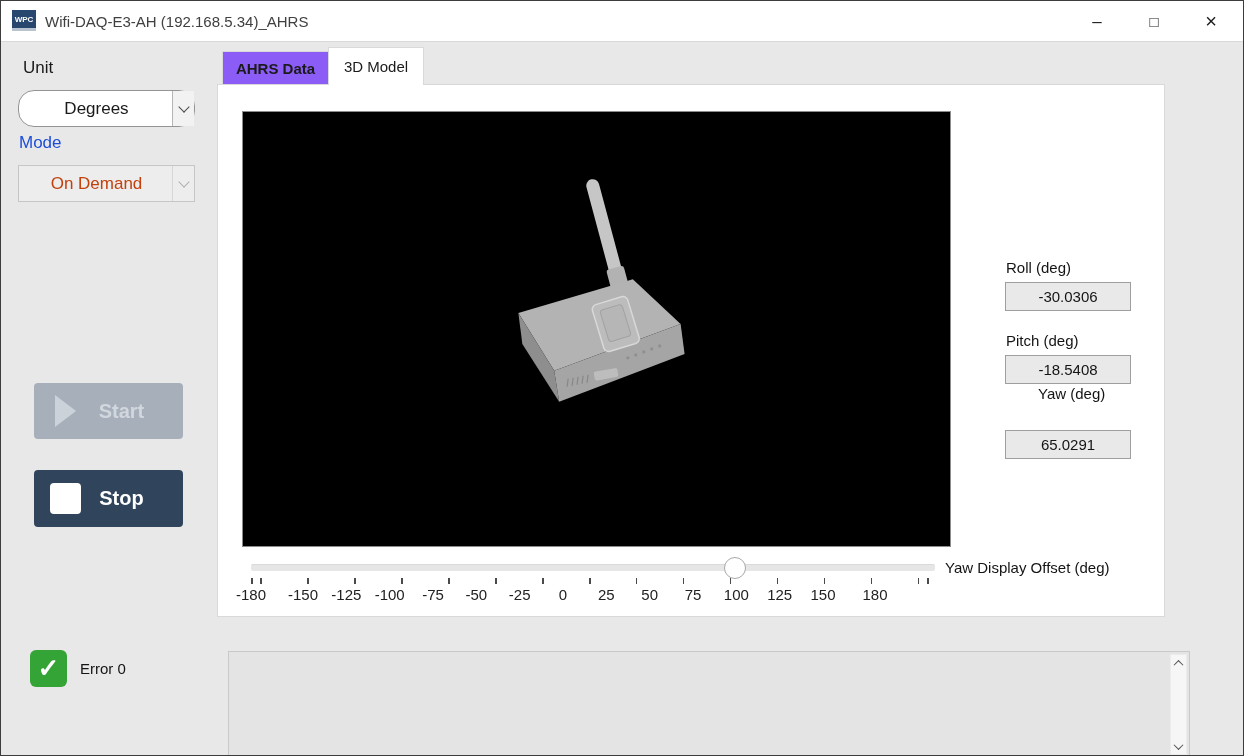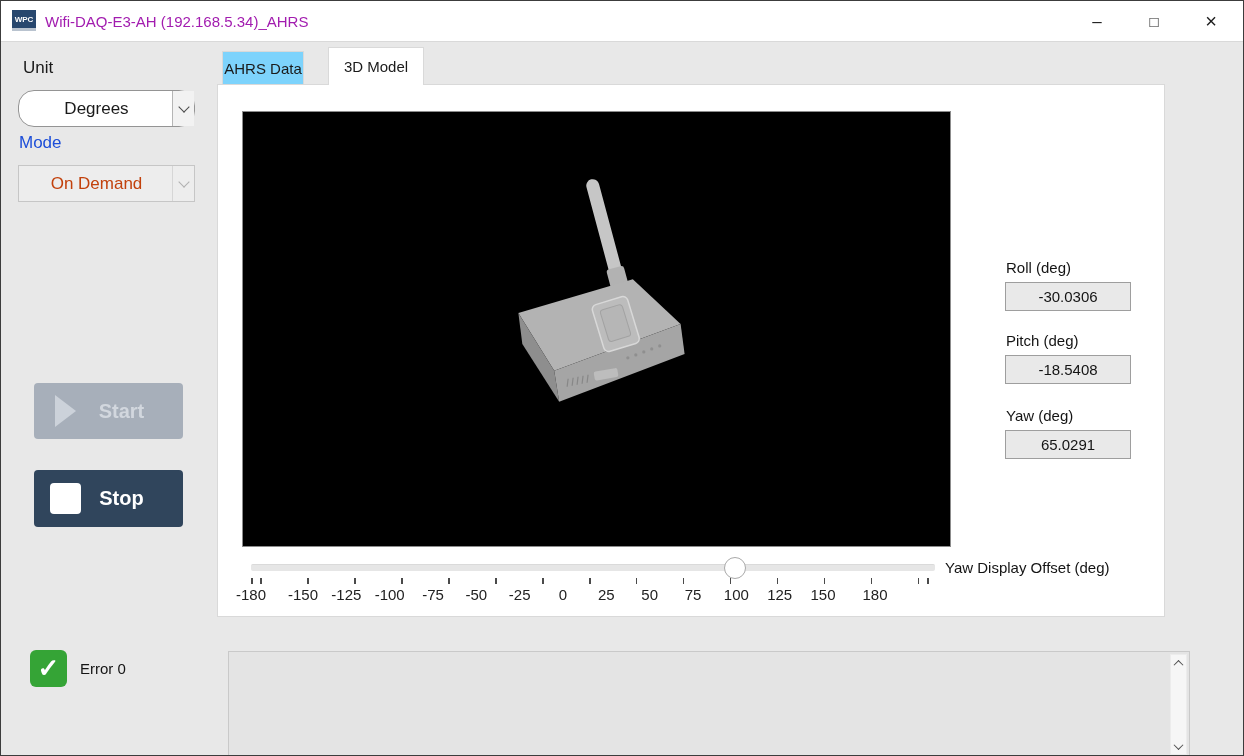--- a/index.html
+++ b/index.html
@@ -17,21 +17,21 @@
     background:#ffffff; border-bottom:1px solid #d9d9d9;
   }
   .app-icon {
     position:absolute; left:11px; top:9px; width:24px; height:21px;
     background:#27476e; color:#fff; font-size:8px; font-weight:bold;
     display:flex; align-items:center; justify-content:center;
     border-bottom:3px solid #b9c3cf;
   }
   .title-text {
     position:absolute; left:44px; top:0; height:41px; line-height:41px;
-    font-size:15px; color:#a21caf;
+    font-size:15px; color:#404040;
   }
   .win-btn {
     position:absolute; top:0; width:46px; height:41px;
     display:flex; align-items:center; justify-content:center;
     font-size:17px; color:#1a1a1a; cursor:default;
   }
   .win-btn.min { right:123px; }
   .win-btn.max { right:66px; font-size:15px; }
   .win-btn.close { right:9px; font-size:20px; }
 
@@ -81,22 +81,22 @@
     color:#fff; font-size:26px; font-weight:bold;
   }
   .error-label { position:absolute; left:79px; top:659px; font-size:15px; color:#141414; }
 
   
   .tab {
     position:absolute; display:flex; align-items:center; justify-content:center;
     font-size:15px; color:#1a1a1a; z-index:3;
   }
   .tab.inactive {
-    left:221px; top:50px; width:82px; height:34px;
-    background:#7dd3fc; border:1px solid #d9d9d9;
+    left:221px; top:50px; width:107px; height:34px;
+    background:#8b5cf6; border:1px solid #d9d9d9;font-weight:bold;
   }
   .tab.active {
     left:327px; top:46px; width:96px; height:38px;
     background:#ffffff; border:1px solid #d9d9d9; border-bottom:none;
   }
 
   .main-panel {
     position:absolute; left:216px; top:83px; width:948px; height:533px;
     background:#ffffff; border:1px solid #d9d9d9; z-index:1;
   }
@@ -238,21 +238,21 @@
       <rect x="352" y="259" width="24" height="9" rx="2" fill="#bdbdbd" transform="rotate(-10 364 263)"></rect>
     </svg>
   </div>
 
   <div class="readout-label" style="top:258px;">Roll (deg)</div>
   <div class="readout-value" style="top:281px;">-30.0306</div>
 
   <div class="readout-label" style="top:331px;">Pitch (deg)</div>
   <div class="readout-value" style="top:354px;">-18.5408</div>
 
-  <div class="readout-label" style="top:406px;">Yaw (deg)</div>
+  <div class="readout-label" style="top:384px;margin-left:32px;">Yaw (deg)</div>
   <div class="readout-value" style="top:429px;">65.0291</div>
 
   <div class="slider-track"></div>
   <div class="slider-range">
     <div class="slider-thumb" style="left: calc(71.6667% - 11px);"></div>
   </div>
   <div class="slider-ticks">
       <div class="tick" style="left: 0%;"></div>
       <div class="tick" style="left: 1.38889%;"></div>
       <div class="tick" style="left: 8.33333%;"></div>

